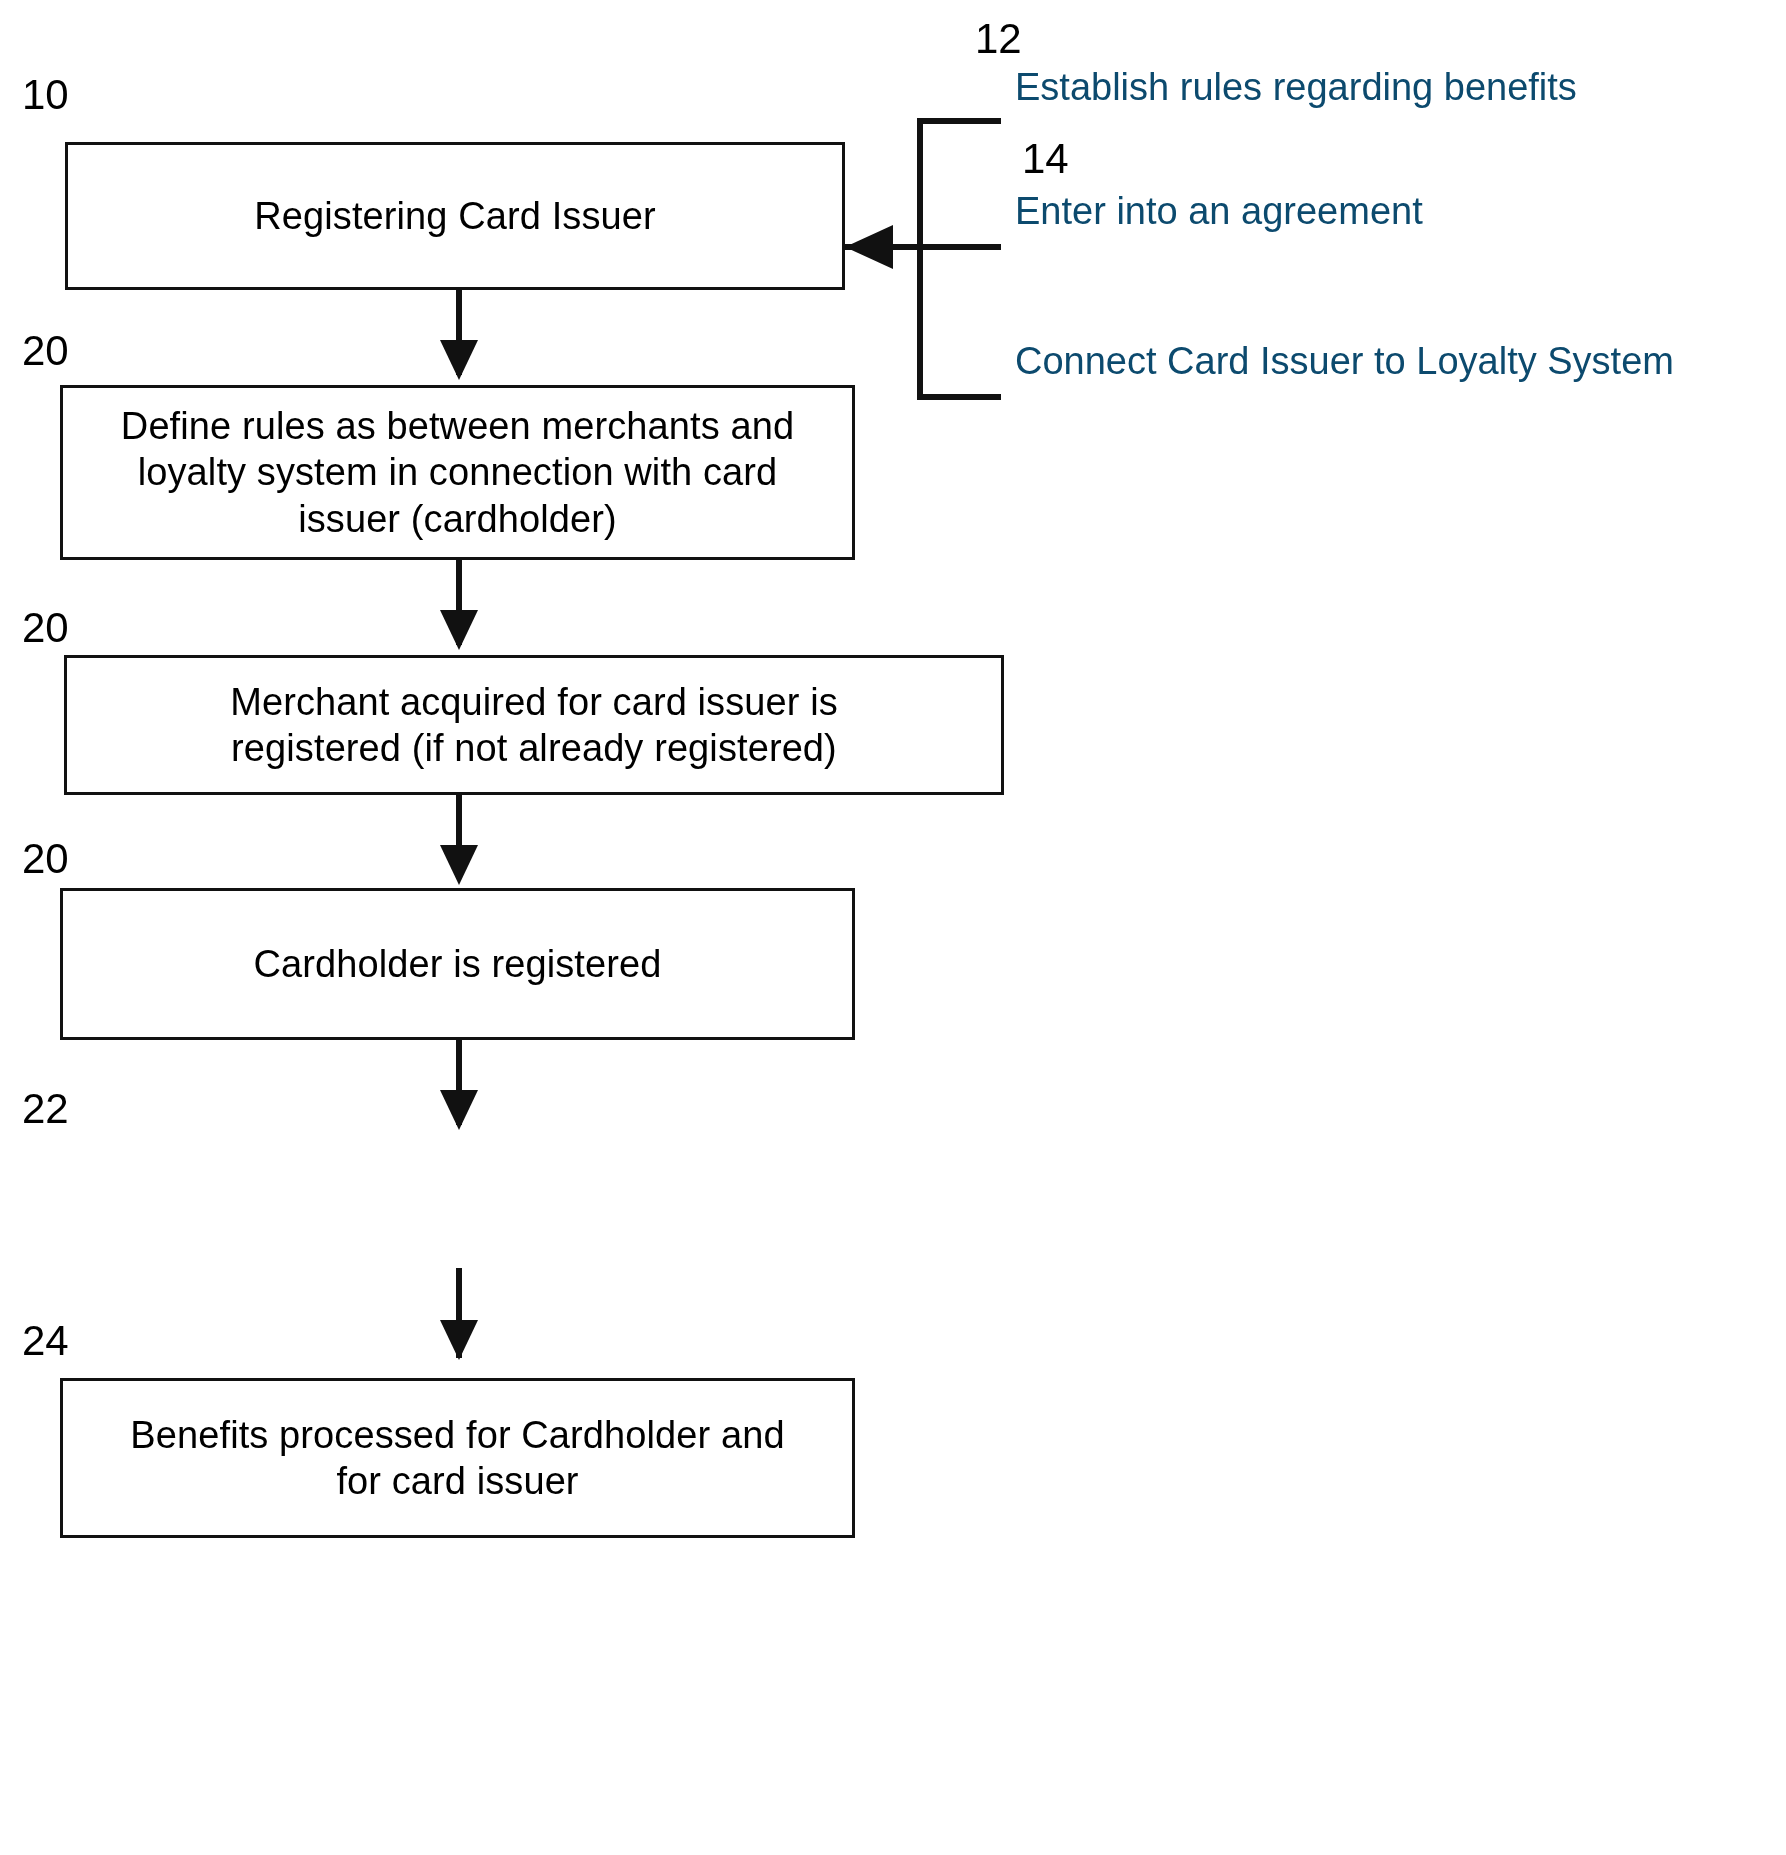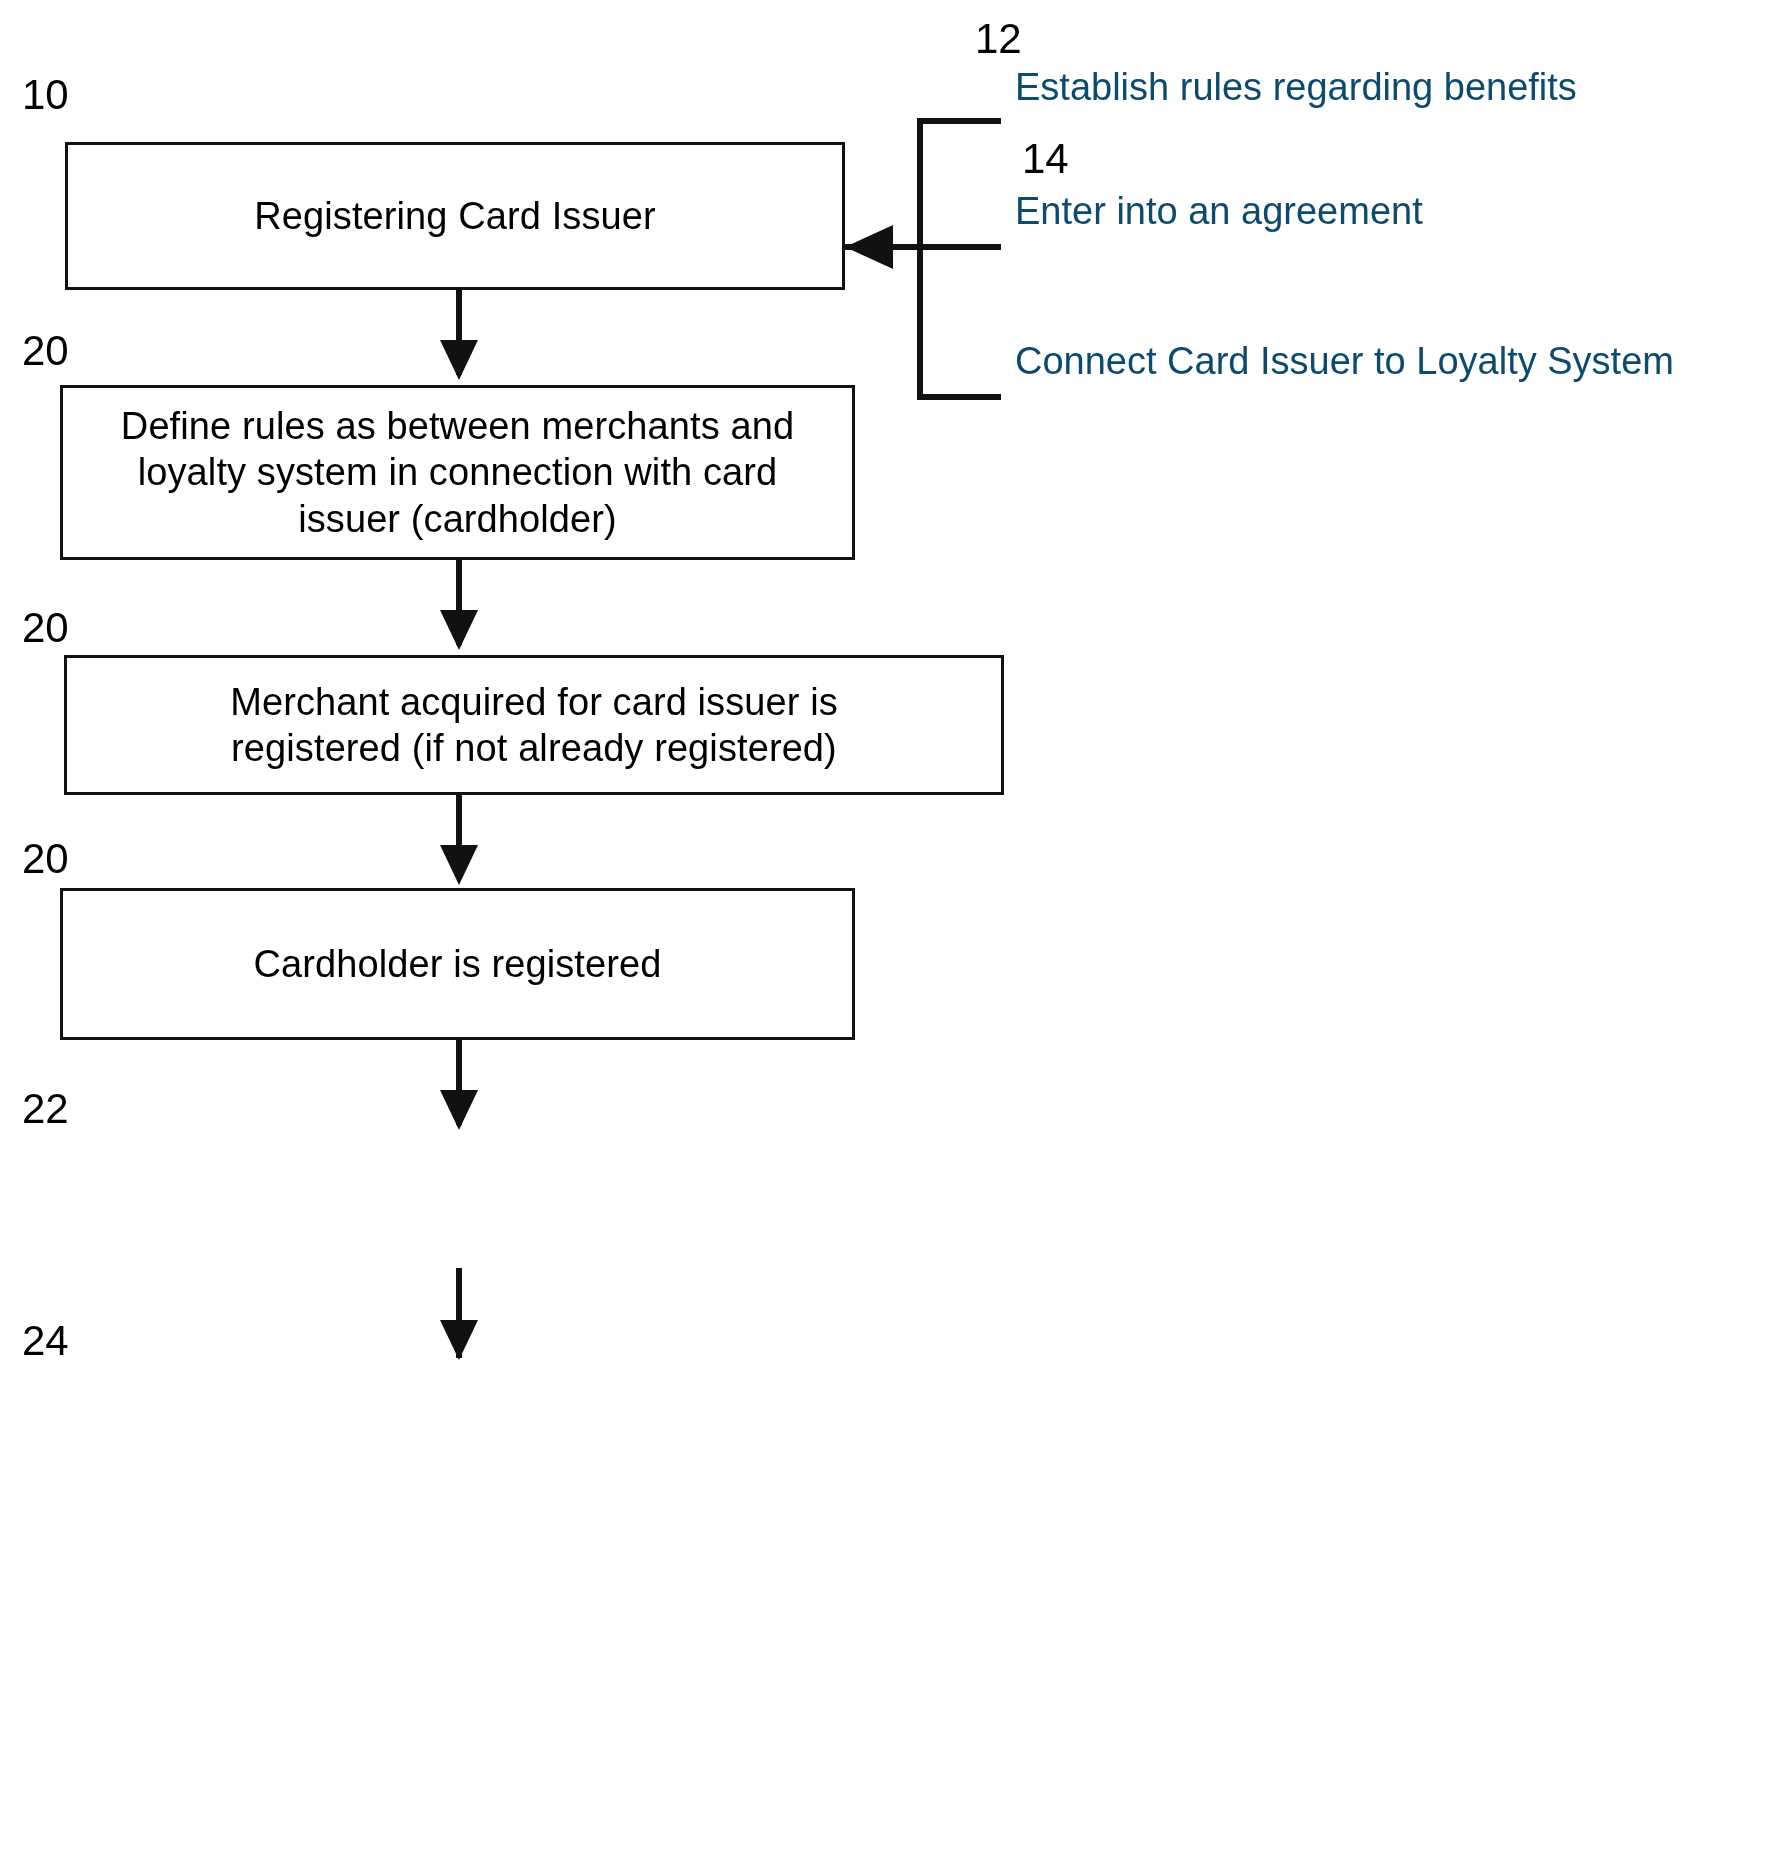--- a/index.html
+++ b/index.html
@@ -139,14 +139,18 @@
     <span class="box-text">Cardholder is registered</span>
   </div>
 
   <div class="v-line" style="left:456px; top:1040px; height:85px;"></div>
   <div class="arrow-down" style="left:440px; top:1090px;"></div>
 
 
   <div class="v-line" style="left:456px; top:1268px; height:90px;"></div>
   <div class="arrow-down" style="left:440px; top:1320px;"></div>
 
+  <div class="flow-box" style="left:60px; top:1378px; width:795px; height:160px;">
+    <span class="box-text">Benefits processed for Cardholder and
+for card issuer</span>
+  </div>
 
 </div>
 
 </body></html>

